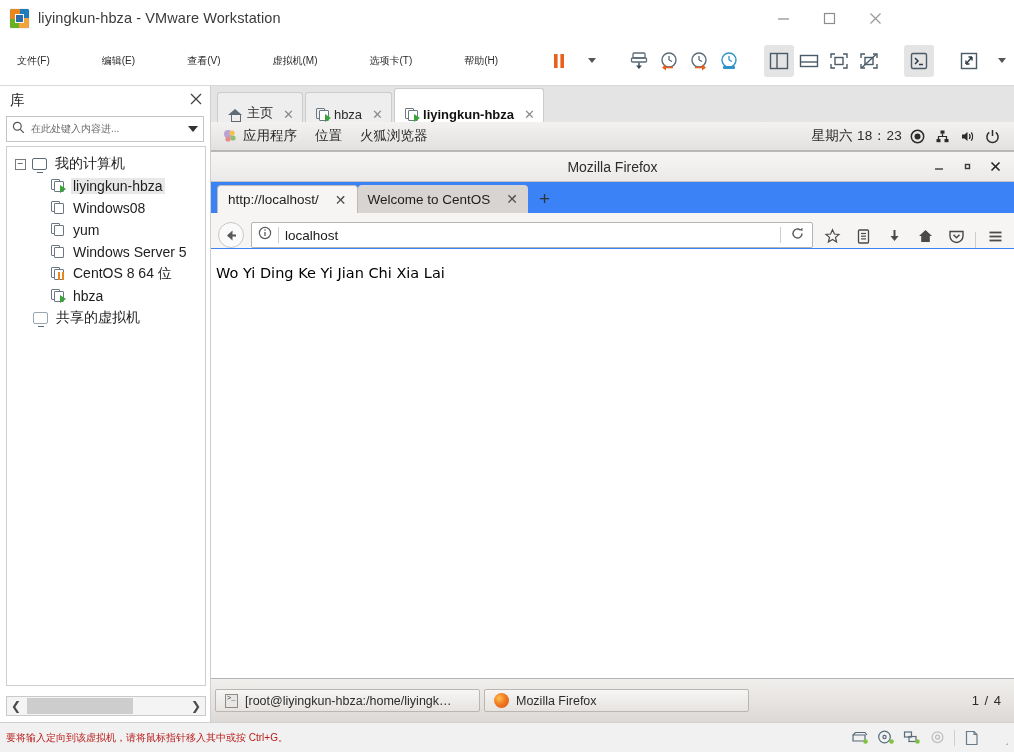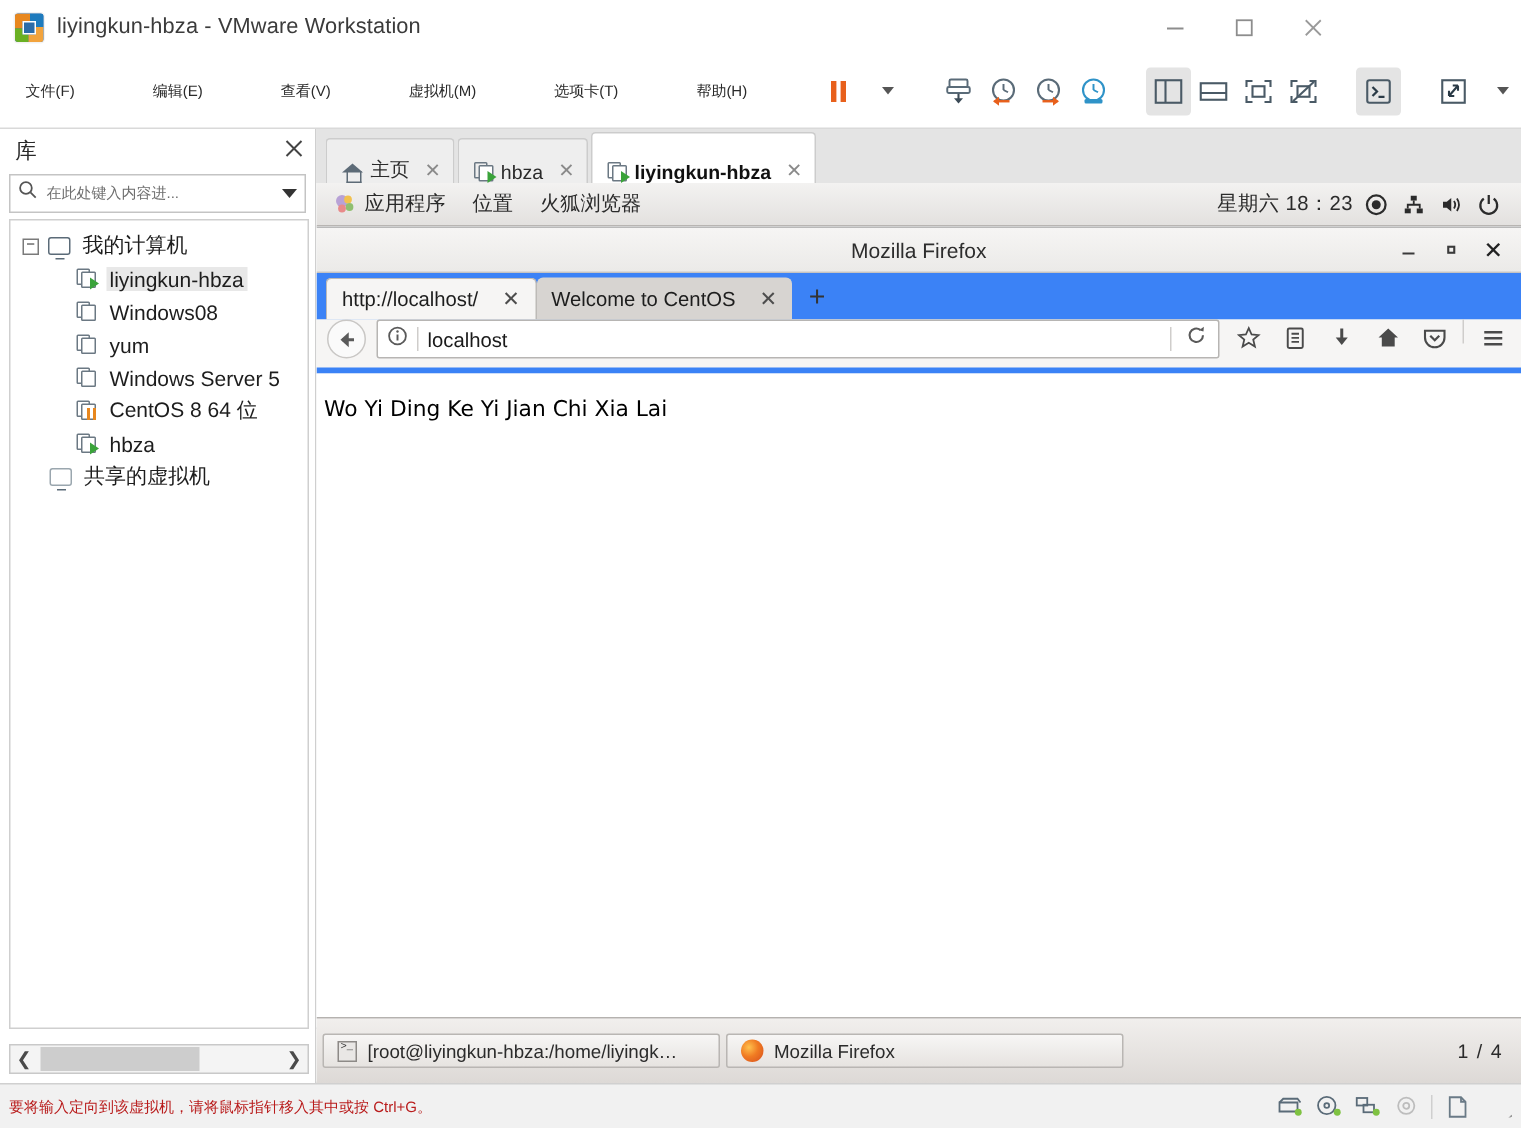--- a/index.html
+++ b/index.html
@@ -157,22 +157,22 @@
     height: 31px; background: #3b82f6; display: flex; align-items: flex-end; padding-left: 6px; gap: 0;
   }
   .ff-tab {
     height: 28px; display: flex; align-items: center; gap: 10px; padding: 0 10px;
     font-size: 13.5px; color: #1d1d1d; background: #d7d4d1; border-radius: 4px 4px 0 0; max-width: 240px;
   }
   .ff-tab.active { background: #f6f5f4; border: 1px solid #bdbab7; border-bottom: none; }
   .ff-tab .x { color: #4d4d4d; font-size: 14px; margin-left: 6px; }
   .ff-newtab { font-size: 19px; color: #333; padding: 0 11px; line-height: 28px; }
   .ff-nav {
-    height: 36px; background: #f6f5f4; border-bottom: 4px solid #3b82f6;
-    display: flex; align-items: flex-start; padding: 0 7px; gap: 7px;
+    height: 36px; background: #f6f5f4; border-bottom: 1px solid #3b82f6;
+    display: flex; align-items: flex-end; padding: 0 7px; gap: 7px;
   }
   .back-btn {
     width: 26px; height: 26px; border-radius: 50%; border: 1px solid #c9c7c5;
     background: #fafafa; display: flex; align-items: center; justify-content: center; flex: none;
   }
   .urlbar {
     flex: 1; height: 26px; background: #fff; border: 1px solid #b7b5b3; border-radius: 2px;
     display: flex; align-items: center; padding: 0 4px 0 6px; gap: 6px; min-width: 0;
   }
   .urlbar .val { font-size: 13.5px; color: #1a1a1a; flex: 1; }

